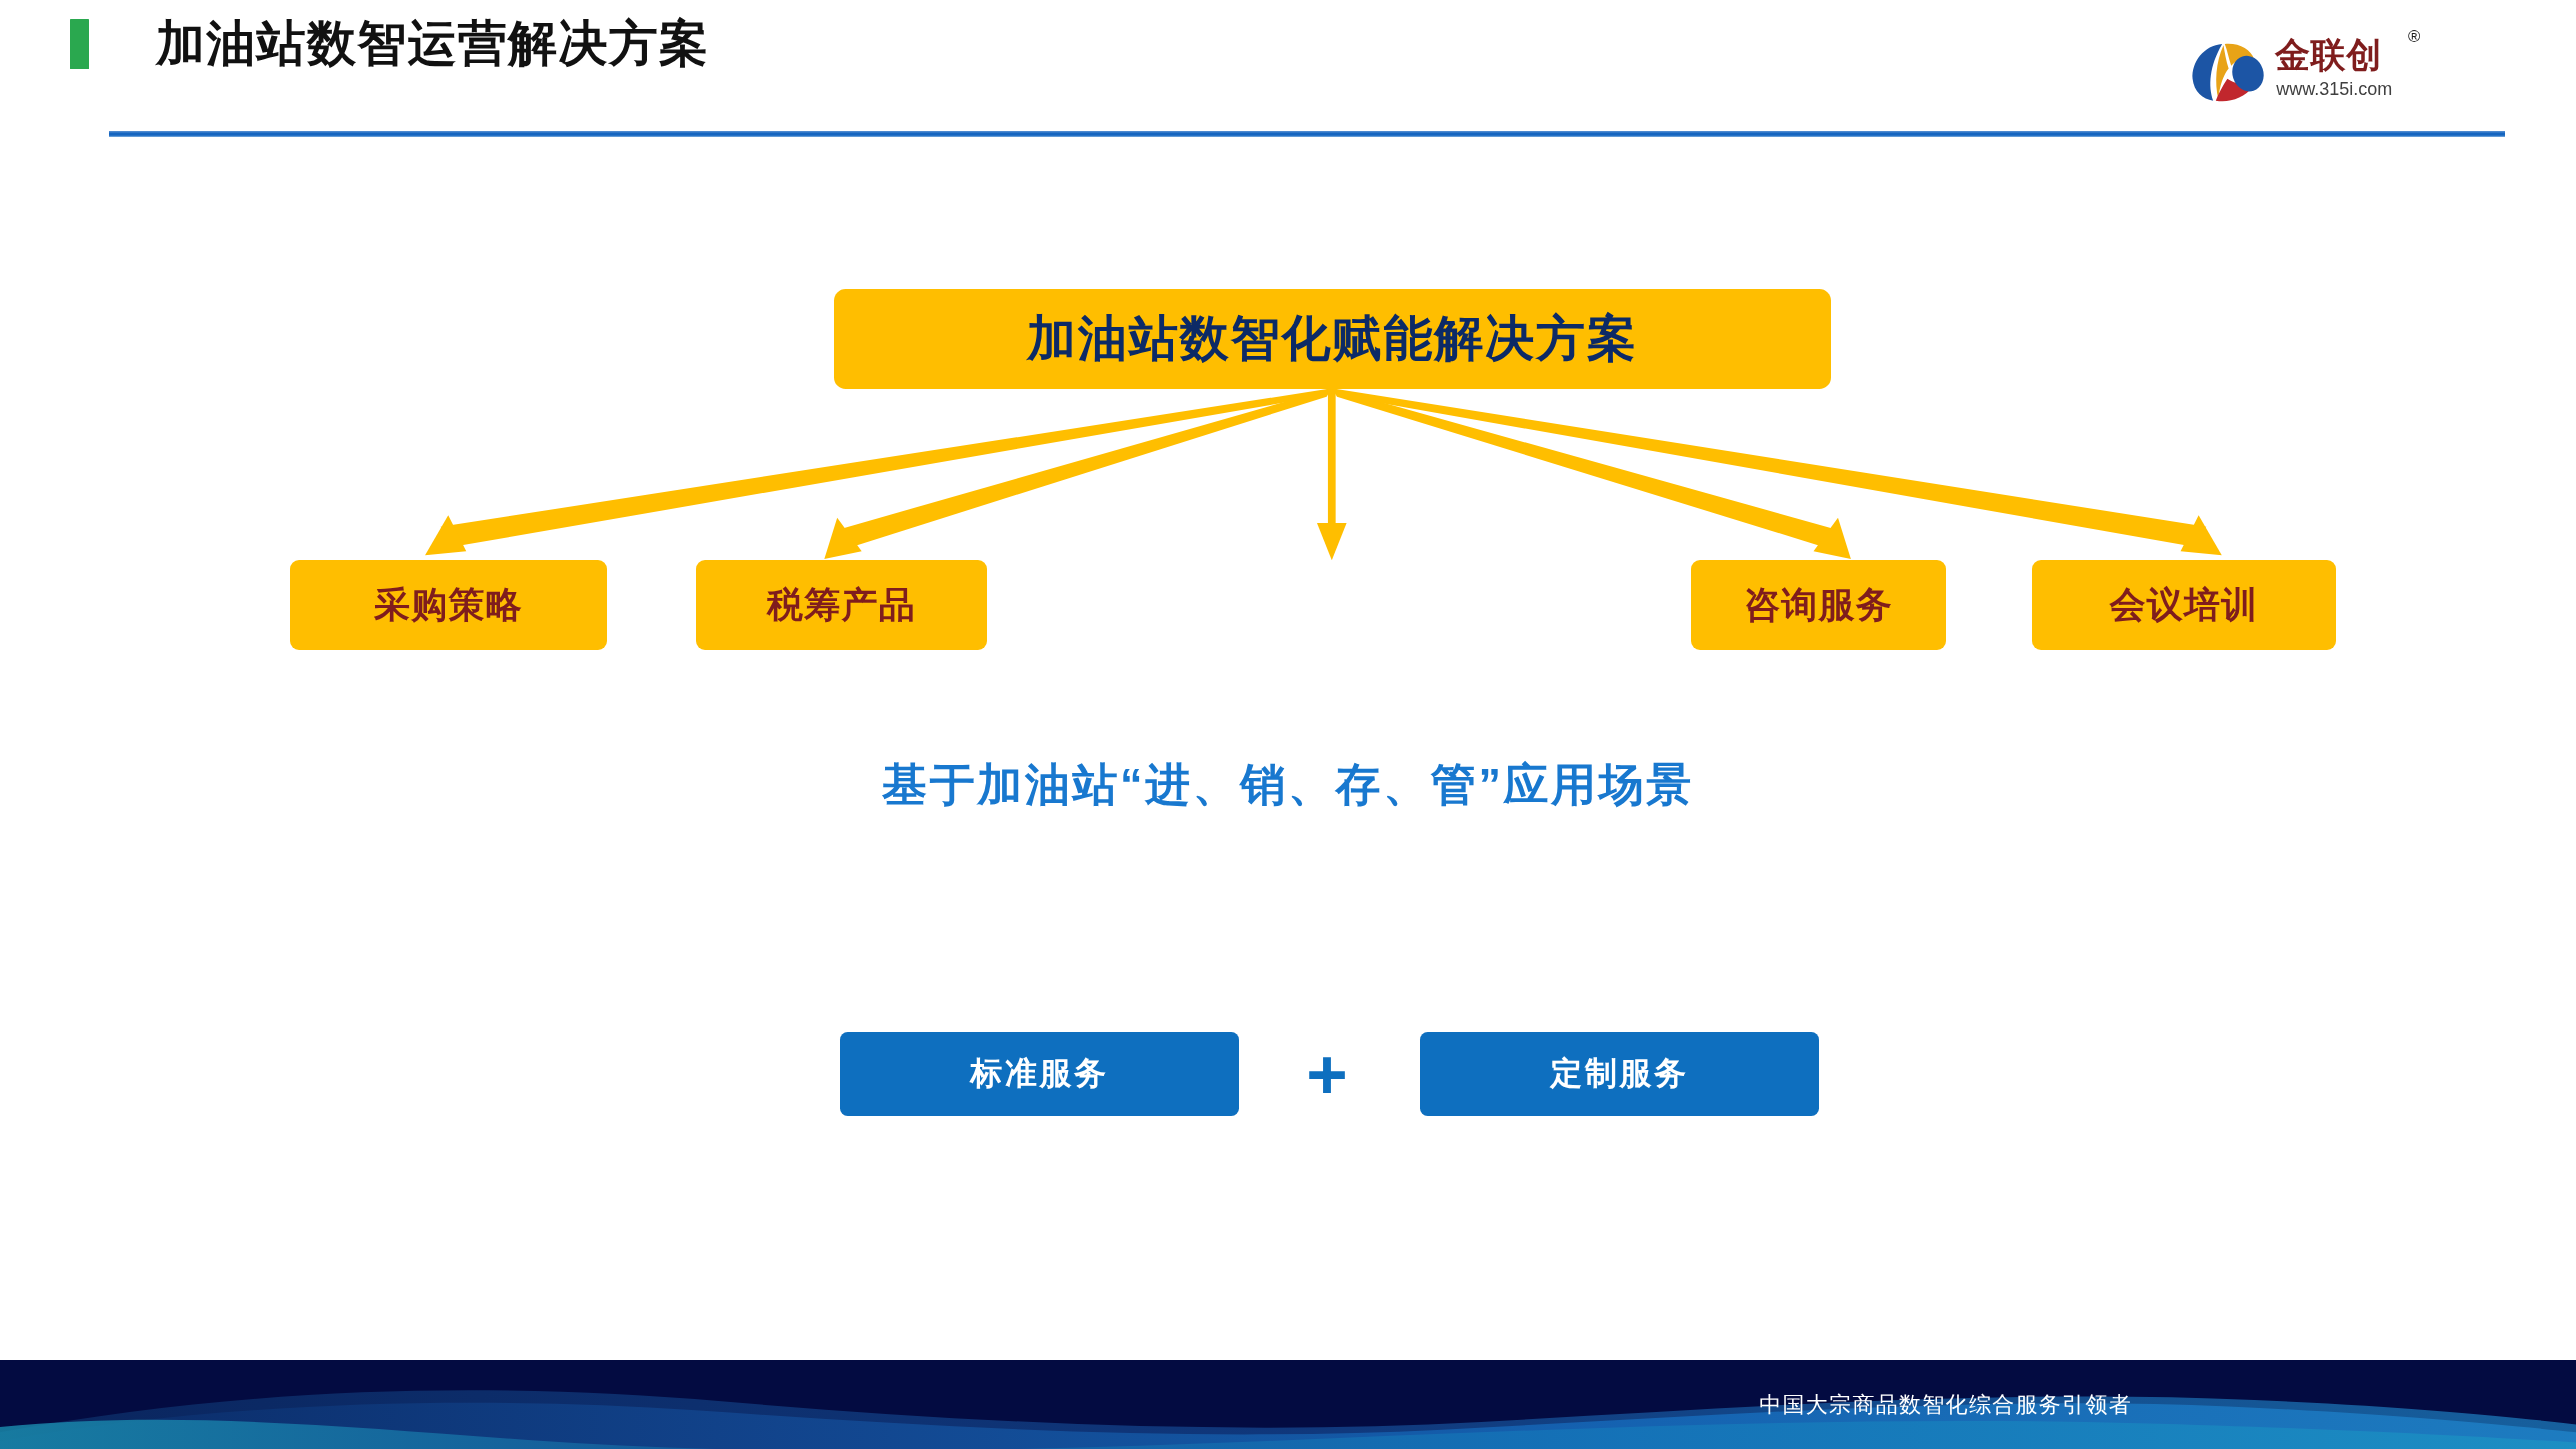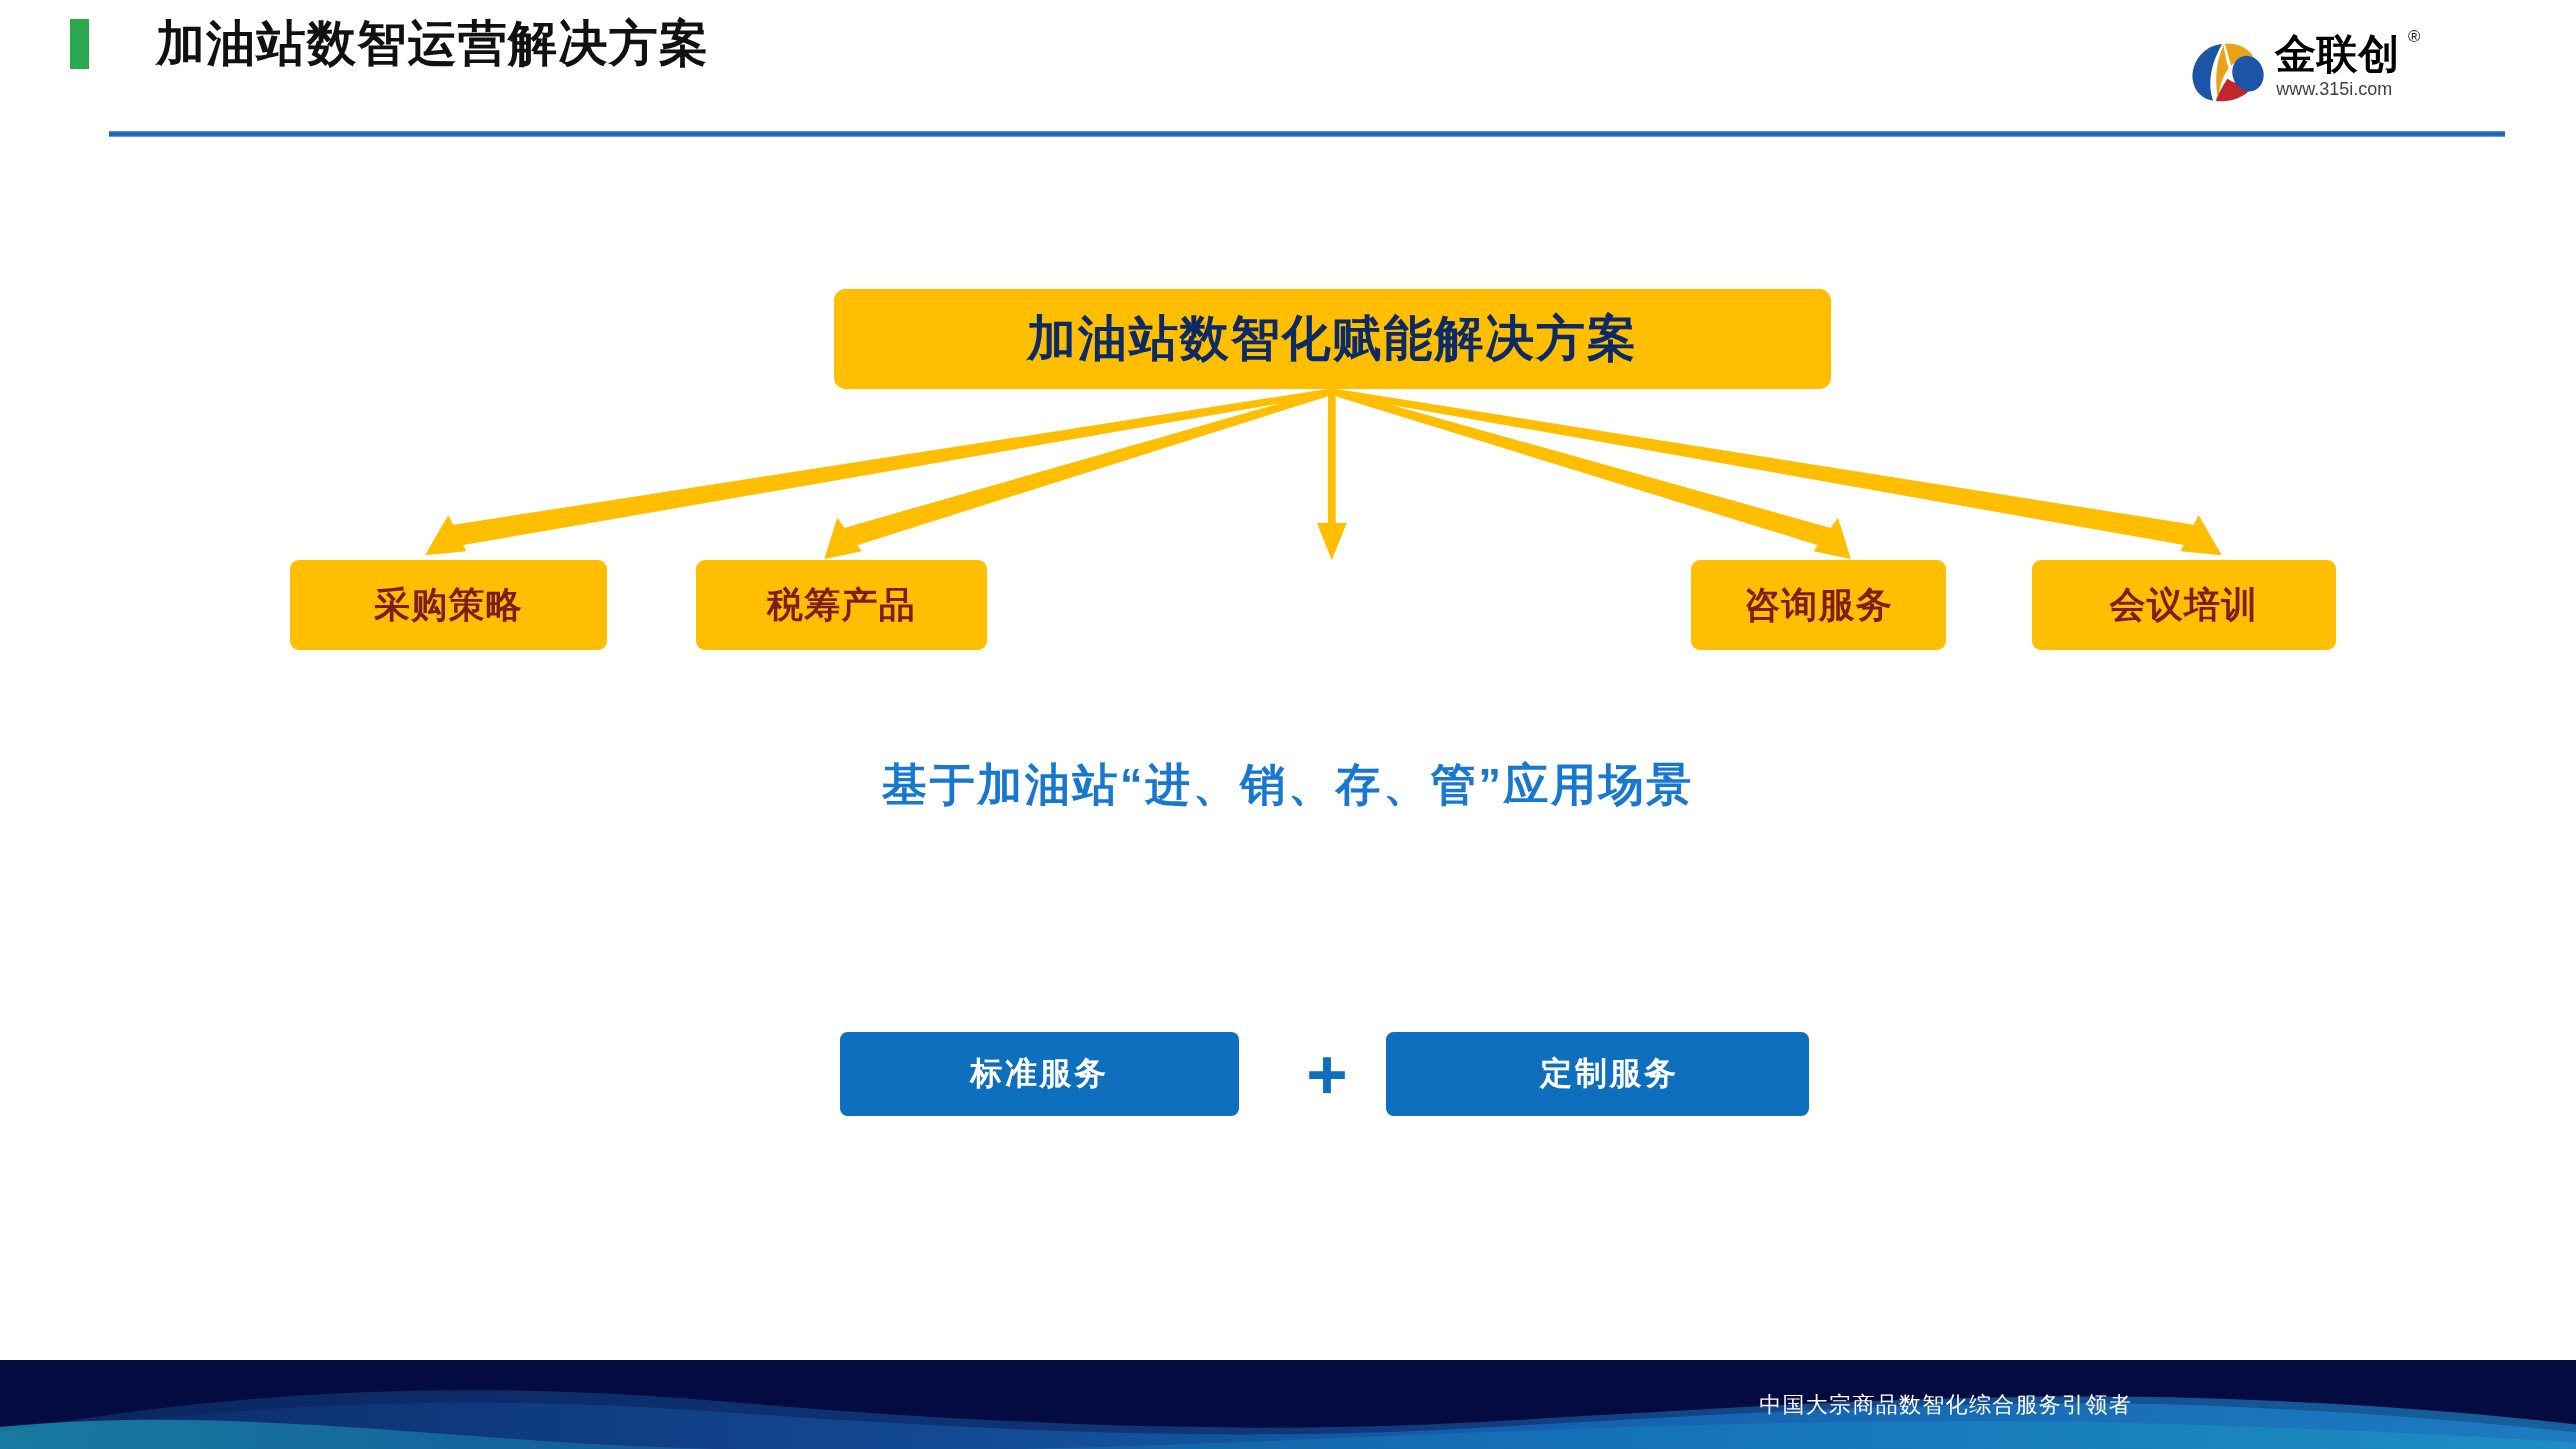--- a/index.html
+++ b/index.html
@@ -26,22 +26,22 @@
   .hdr-rule{
     position:absolute;left:109px;top:131px;width:2396px;height:5.8px;
     background:linear-gradient(to bottom,#5b93d4 0%,#1565c0 40%,#1565c0 70%,#7fb0e0 100%);
   }
 
   
   .logo{position:absolute;right:77px;top:31px;width:309px;height:77px;}
   .logo-mark{position:absolute;left:0;top:9px;width:76px;height:62px;}
   .logo-text-wrap{position:absolute;left:85px;top:0;width:219px;height:77px;}
   .logo-cn{
-    position:absolute;left:0;top:2.6px;font-size:41px;font-weight:bold;
-    color:#000000;letter-spacing:0.6px;line-height:41px;white-space:nowrap;
+    position:absolute;left:0;top:2.6px;font-size:35px;font-weight:bold;
+    color:#7f1d1d;letter-spacing:0.6px;line-height:41px;white-space:nowrap;
   }
   .logo-reg{
     position:absolute;left:133px;top:-3.9px;font-size:16.7px;color:#1a1a1a;
   }
   .logo-url{
     position:absolute;left:1.3px;top:45px;font-size:18px;color:#404040;
     letter-spacing:0px;line-height:26px;white-space:nowrap;
   }
   .connectors{position:absolute;left:0;top:0;width:2576px;height:1449px;}
 
@@ -85,21 +85,21 @@
   .svc{
     position:absolute;top:1032px;height:84px;
     background:#0e6fbf;border-radius:7.7px;
     display:flex;align-items:center;justify-content:center;
   }
   .svc span{
     font-size:32px;font-weight:bold;color:#ffffff;letter-spacing:2.6px;
     white-space:nowrap;
   }
   .svc-std{left:840px;width:399px;}
-  .svc-custom{left:1386px;width:399px;padding-left:24px;}
+  .svc-custom{left:1420px;width:399px;}
   .svc-plus{
     position:absolute;left:1282px;top:1039px;width:90px;height:71px;
     display:flex;align-items:center;justify-content:center;
     font-size:71px;font-weight:bold;color:#0e6fbf;line-height:71px;
   }
 
   
   .footer{
     position:absolute;left:0;top:1360px;width:2576px;height:89px;
     background:#030b41;overflow:hidden;

